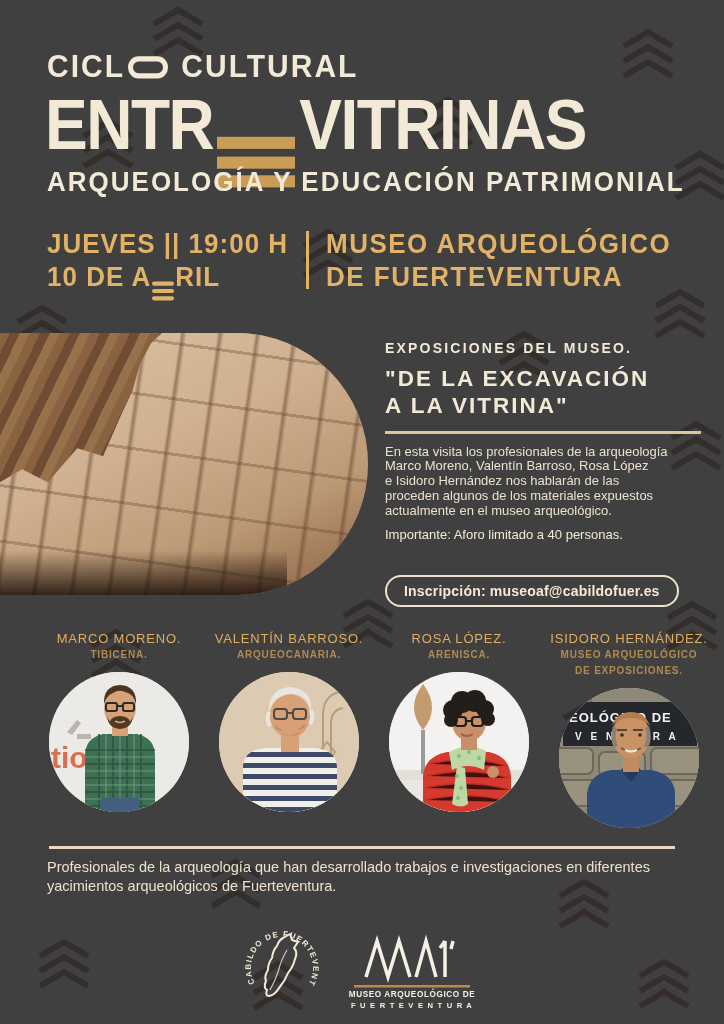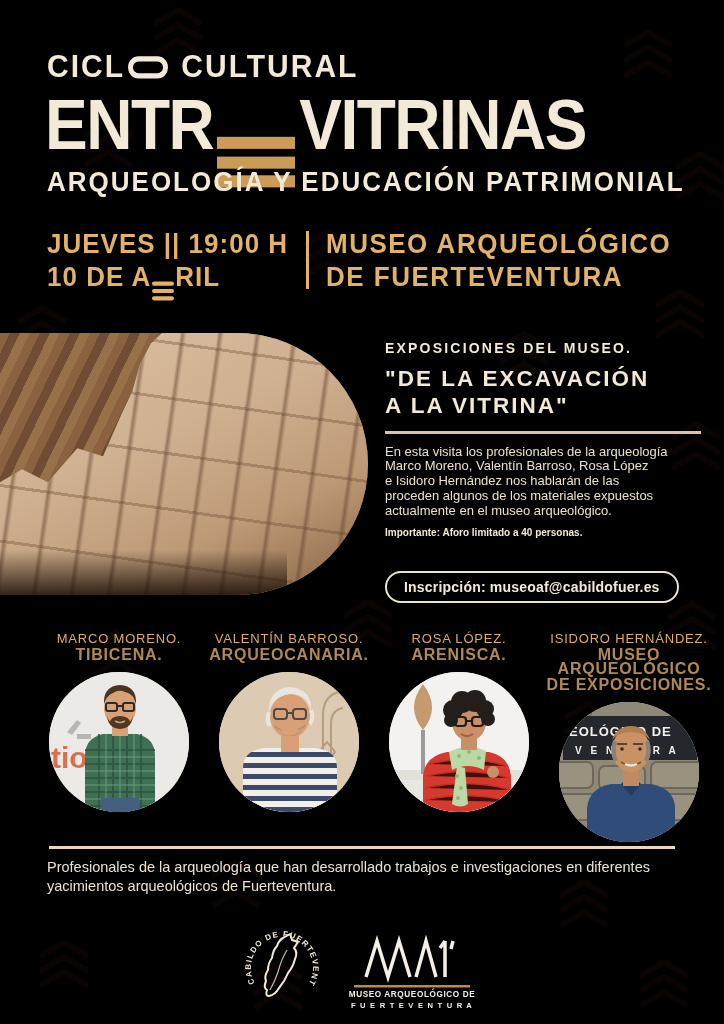--- a/index.html
+++ b/index.html
@@ -1,19 +1,19 @@
 <!DOCTYPE html>
 <html><head>
 <meta charset="utf-8">
 <style>
   * { margin:0; padding:0; box-sizing:border-box; }
   html,body { background:#241510; }
   .poster {
     position:relative; width:724px; height:1024px; margin:0 auto;
-    background:#000000; overflow:hidden;
+    background:#404040; overflow:hidden;
     font-family:"Liberation Sans", sans-serif;
     color:#f2ead6;
   }
   #chevrons { position:absolute; inset:0; z-index:0; }
   .content { position:absolute; inset:0; z-index:1; }
 
   
   .kicker {
     position:absolute; left:47px; top:49px;
     font-size:30px; font-weight:bold; letter-spacing:2px; color:#f2ead6;
@@ -71,35 +71,35 @@
 
   
   .visit { position:absolute; left:385px; top:340px; width:330px; }
   .visit .eyebrow { font-size:14px; font-weight:bold; letter-spacing:2.2px;
     line-height:17.5px; color:#f2ead6; white-space:nowrap; }
   .visit .vtitle { margin-top:7px; font-size:22.5px; font-weight:bold; letter-spacing:2px;
     line-height:27px; color:#f2ead6; white-space:nowrap; }
   .visit .rule { margin-top:12px; width:316px; height:3px; background:#dcc49c; }
   .visit .desc { margin-top:11px; font-size:13px; line-height:14.8px; color:#ece1cd; }
   .visit .desc div { white-space:nowrap; }
-  .visit .important { margin-top:9px; font-size:10px; font-weight:bold; color:#f2ead6; white-space:nowrap; }
+  .visit .important { margin-top:9px; font-size:13px; font-weight:normal; color:#f2ead6; white-space:nowrap; }
   .cta {
     display:inline-block; margin-top:15px; padding:6px 17px;
     border:2px solid #eee3cc; border-radius:18px; background:transparent;
     font-family:"Liberation Sans", sans-serif;
     font-size:14px; font-weight:bold; color:#f2ead6; letter-spacing:.2px; white-space:nowrap;
     cursor:pointer;
   }
 
   
   .speakers { position:absolute; left:34px; top:631px; width:660px;
     display:grid; grid-template-columns:repeat(4,170px); }
   .speaker { text-align:center; }
   .sp-name { font-size:13px; font-weight:normal; letter-spacing:.8px; color:#dfad63; white-space:nowrap; }
-  .sp-org  { margin-top:2px; font-size:16px; font-weight:bold; letter-spacing:.8px; color:#b18a52; line-height:14px; }
+  .sp-org  { margin-top:2px; font-size:10px; font-weight:bold; letter-spacing:.8px; color:#b18a52; line-height:14px; }
   .avatar {
     width:140px; height:140px; margin:10px auto 0; border-radius:50%;
     overflow:hidden; background:#d8d5cf; position:relative;
   }
   .avatar svg { display:block; width:140px; height:140px; }
 
   
   .footer-rule { position:absolute; left:49px; top:846px; width:626px; height:3px; background:#ead8ba; }
   .footer-note { position:absolute; left:47px; top:858px; font-size:14.5px; line-height:19px; color:#ece1cd; }
   .footer-note div { white-space:nowrap; }

